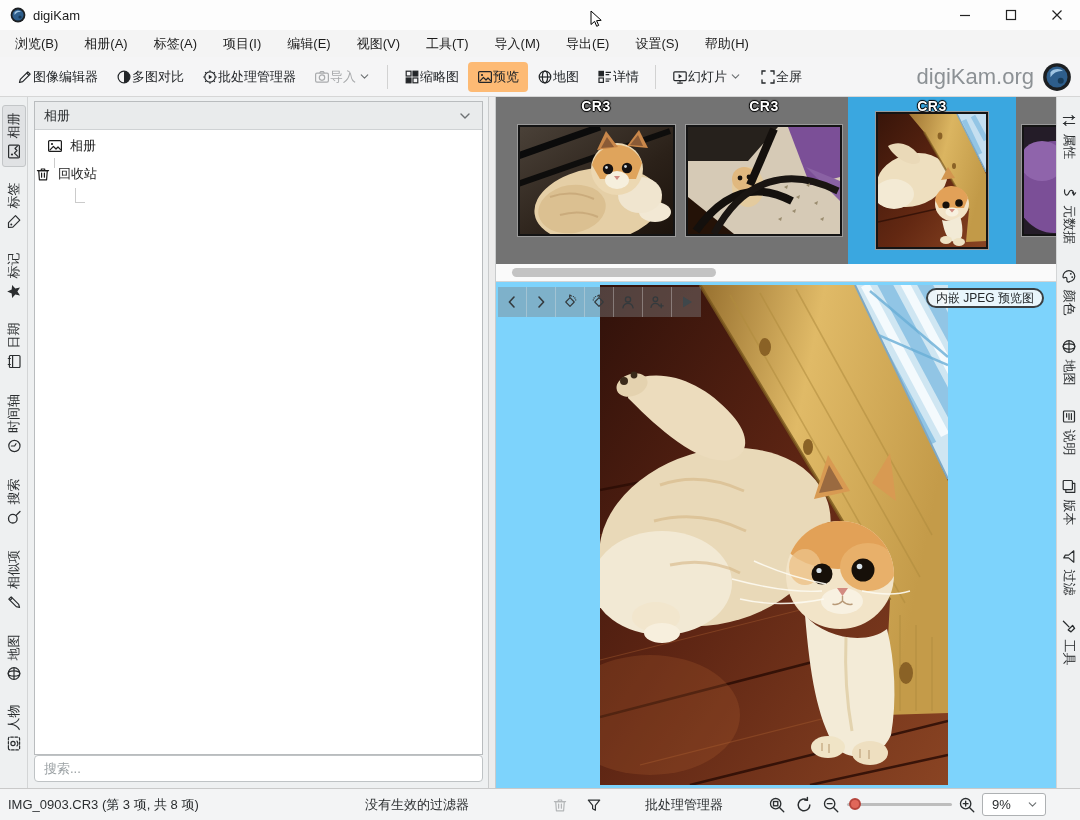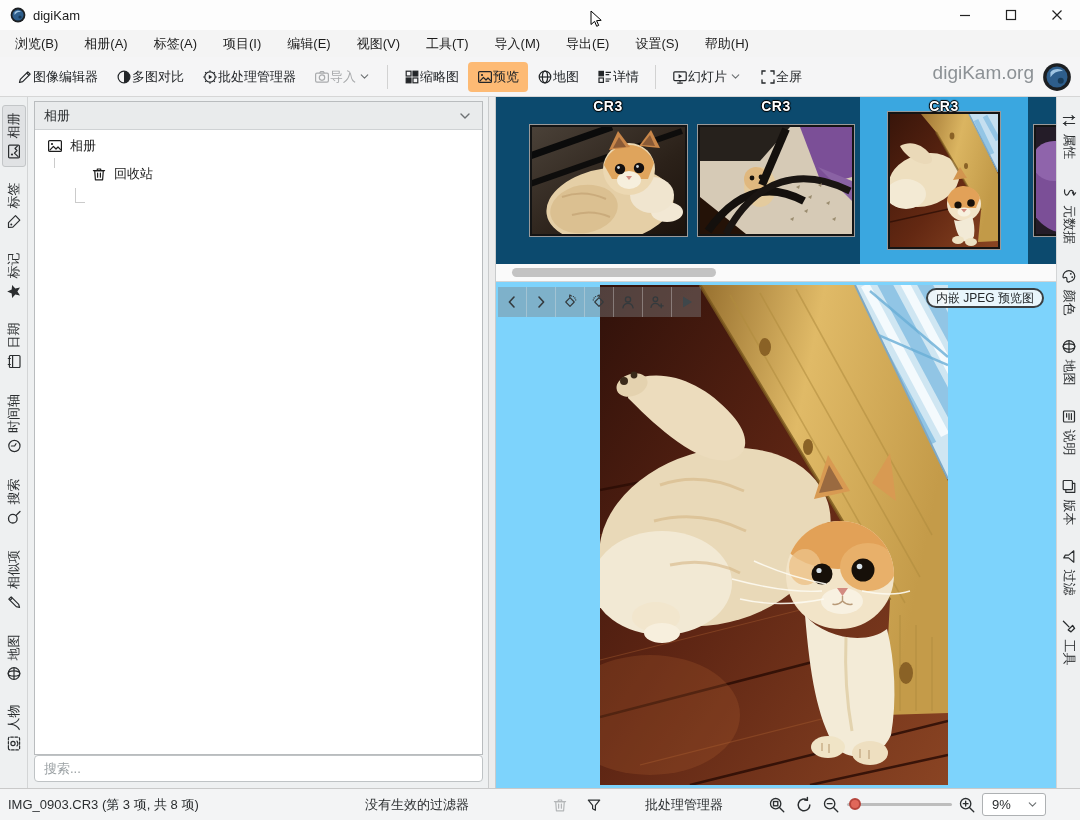--- a/index.html
+++ b/index.html
@@ -15,21 +15,21 @@
 
 .menubar{height:27px;display:flex;align-items:center;background:#f4f4f4;padding-left:2px}
 .menu-item{padding:4px 13px;white-space:nowrap}
 
 .toolbar{height:40px;display:flex;align-items:center;background:#f5f5f6;border-bottom:1px solid #d6d6d6;padding:0 8px;color:#232629}
 .tbtn{display:flex;align-items:center;gap:0;padding:6px 9px;border-radius:4px;white-space:nowrap}
 .tbtn.active{background:#fdba74}
 .tbtn.disabled{color:#a9abad}
 .tsep{width:1px;height:24px;background:#d2d2d2;margin:0 7px}
 .chev{color:#6d7173;margin-left:2px}
-.brand{margin-left:auto;display:flex;align-items:flex-start;gap:8px;color:#8c9195;font-size:19px}
+.brand{margin-left:auto;display:flex;align-items:center;gap:8px;color:#8c9195;font-size:22px}
 
 .main{display:flex;height:691px;background:#eef0f1}
 .vtabbar{width:28px;background:#eef0f1;display:flex;flex-direction:column;align-items:center;padding-top:4px;flex:none}
 .vtabbar.right{width:24px;border-left:1px solid #d3d5d6}
 .vtabbar.left{border-right:1px solid #d3d5d6}
 .vtab{width:24px;position:relative;margin:4px 0;flex:none}
 .vtab .rot{position:absolute;top:50%;left:50%;white-space:nowrap;display:flex;align-items:center;gap:5px;color:#2b2e30}
 .vtabbar.left .rot{transform:translate(-50%,-50%) rotate(-90deg)}
 .vtabbar.right .rot{transform:translate(-50%,-50%) rotate(90deg)}
 .vtab.sel{background:#e0e2e4;border:1px solid #c3c6c8;border-radius:3px}
@@ -44,21 +44,21 @@
 .trow .lbl{color:#1c1c1c}
 .trow.selected{background:#cde9f9;margin:0 0 0 18px}
 .guide{position:absolute;background:#cbcbcb}
 .search-wrap{}
 .search-input{width:449px;height:27px;border:1px solid #bfc3c5;border-radius:4px;background:#fff;padding:0 9px;font:13px "Liberation Sans","DejaVu Sans",sans-serif;color:#333;outline:none}
 .search-input::placeholder{color:#9aa0a3}
 
 .splitter{width:8px;background:#ececec;border-left:1px solid #c9cbcc;border-right:1px solid #c9cbcc;flex:none}
 
 .center{width:560px;flex:none;display:flex;flex-direction:column;background:#fcfcfc;overflow:hidden}
-.thumbbar{height:167px;background:#0c4a6e;display:flex;padding-left:28px;overflow:hidden;flex:none}
+.thumbbar{height:167px;background:#737373;display:flex;padding-left:16px;overflow:hidden;flex:none}
 .tcell{width:168px;height:167px;display:flex;align-items:center;justify-content:center;position:relative;flex:none}
 .tcell.sel{background:#3aa7e0}
 .timg{position:relative;border:2px solid #141414;outline:1px solid #9a9a9a;background:#000}
 .timg svg{display:block}
 .cr3{position:absolute;top:1px;left:50%;transform:translateX(-50%);font-weight:bold;font-size:14px;color:#fff;text-shadow:-1px 0 1px #000,1px 0 1px #000,0 -1px 1px #000,0 1px 1px #000;letter-spacing:.5px}
 .scrollstrip{height:18px;background:#fafafa;border-bottom:1px solid #d4d4d4;position:relative;flex:none}
 .hthumb{position:absolute;left:16px;top:4px;width:204px;height:9px;border-radius:5px;background:#c3c3c3}
 .preview-pane{flex:1;position:relative;background:#7dd3fc}
 .preview-img{position:absolute;left:104px;top:3px;width:348px;height:500px}
 .ovl-bar{position:absolute;left:2px;top:5px;display:flex}
@@ -507,21 +507,21 @@
       <div class="tree">
         <div class="trow" style="padding-left:12px">
           <svg class="ic">
               <use href="#i-img"></use>
             </svg>
           <span class="lbl">相册</span>
         </div>
         <div class="guide" style="left:19px;top:28px;width:1px;height:10px"></div>
         <div class="guide" style="left:40px;top:58px;width:1px;height:14px"></div>
         <div class="guide" style="left:40px;top:72px;width:10px;height:1px"></div>
-        <div class="trow" style="padding-left:56px">
+        <div class="trow" style="">
           <svg class="ic">
               <use href="#i-trash"></use>
             </svg>
           <span class="lbl">回收站</span>
         </div>
       </div>
     </div>
     <div class="search-wrap">
       <input class="search-input" type="text" placeholder="搜索..." style="">
     </div>

